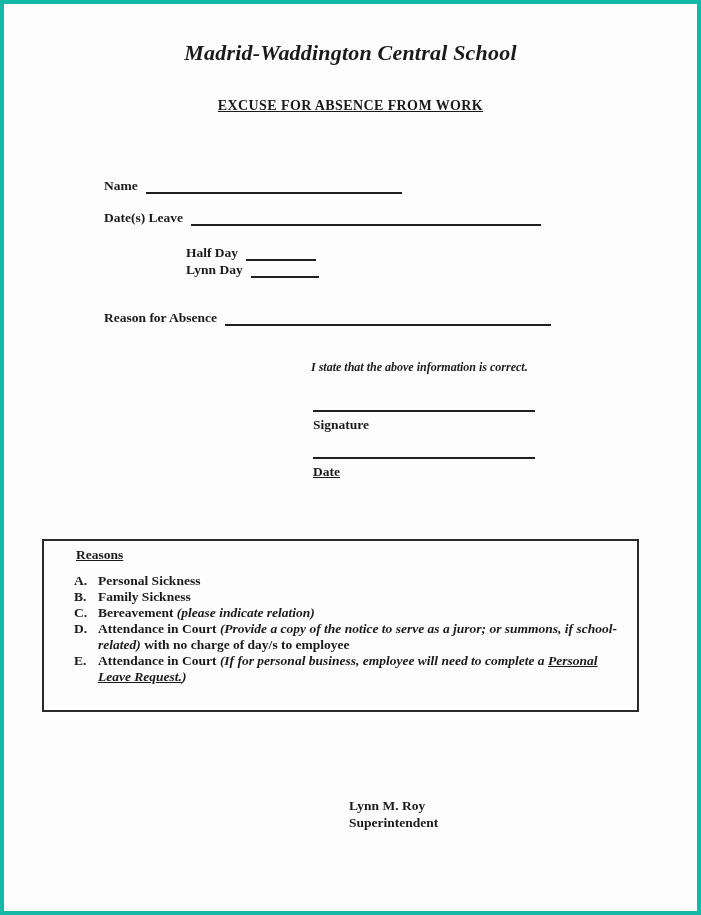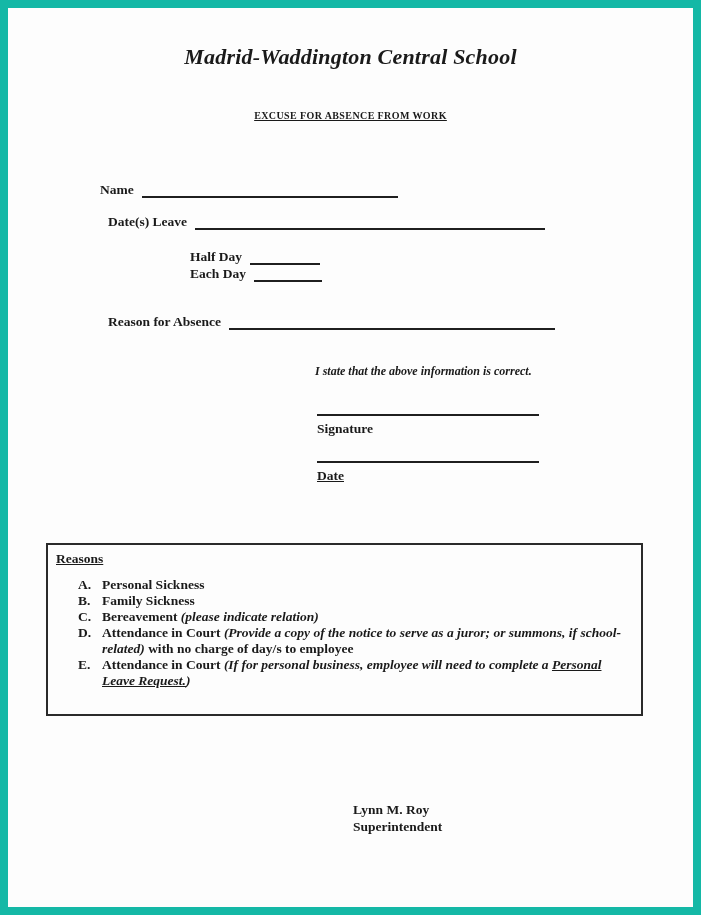--- a/index.html
+++ b/index.html
@@ -4,59 +4,58 @@
 <style>
   html, body { margin: 0; padding: 0; background: #e8e8e8; }
   * { box-sizing: border-box; }
 
   .page {
     position: relative;
     width: 701px;
     height: 915px;
     margin: 0 auto;
     background: #fdfdfd;
-    border: 8px solid #14b8a6;
+    border: 4px solid #14b8a6;
     font-family: "Liberation Serif", "DejaVu Serif", serif;
     color: #1a1a1a;
     font-weight: 700;
     overflow: hidden;
   }
 
   .abs { position: absolute; }
 
   .doc-title {
     top: 36px; left: 0; right: 0;
     text-align: center;
     font-size: 22px;
     font-style: italic;
     font-weight: 700;
     letter-spacing: 0.2px;
   }
 
   .doc-subtitle {
     top: 94px; left: 0; right: 0;
     text-align: center;
-    font-size: 10px;
+    font-size: 14px;
     font-weight: 700;
     text-decoration: underline;
     letter-spacing: 0.4px;
-    margin-top: 8px;
   }
 
   .row { display: flex; align-items: flex-end; font-size: 13.5px; line-height: 16px; }
   .lbl { white-space: nowrap; }
 
   .blank {
     display: inline-block;
     border-bottom: 2px solid #1f1f1f;
     height: 15px;
     margin-left: 8px;
   }
 
-  .name-row   { top: 174px; left: 92px; align-items: center; }
+  .name-row   { top: 174px; left: 100px; align-items: center; }
   .blank-name { width: 256px; }
 
   .dates-row   { top: 206px; left: 100px; }
   .blank-dates { width: 350px; }
 
   .halfday-row  { top: 241px; left: 182px; }
   .blank-half   { width: 70px; }
   .fullday-row  { top: 258px; left: 182px; }
   .blank-full   { width: 68px; }
 
@@ -84,20 +83,21 @@
   .reasons-box {
     top: 535px; left: 38px;
     width: 597px; height: 173px;
     border: 2px solid #2a2a2a;
     padding: 6px 8px;
   }
   .reasons-heading {
     font-size: 13.5px;
     text-decoration: underline;
     margin-bottom: 10px;
+    margin-left: 24px;
   }
   .reasons-list { margin-left: 22px; font-size: 13.5px; line-height: 16px; }
   .reason-item { display: flex; }
   .reason-letter { width: 24px; flex: 0 0 24px; }
   .reason-text { width: 522px; }
   .it  { font-style: italic; }
   .itu { font-style: italic; text-decoration: underline; }
 
   .footer-notice {
     top: 735px; left: 98px;
@@ -128,21 +128,21 @@
     <span class="blank blank-dates"></span>
   </div>
 
   <div class="abs row halfday-row">
     <span class="lbl">Half Day</span>
     <span class="blank blank-half"></span>
   </div>
 
 
   <div class="abs row fullday-row">
-    <span class="lbl">Each Day</span>
+    <span class="lbl">Lynn Day</span>
     <span class="blank blank-full"></span>
   </div>
 
   <div class="abs row reason-row">
     <span class="lbl">Reason for Absence</span>
     <span class="blank blank-reason"></span>
   </div>
 
   <div class="abs statement">I state that the above information is correct.</div>
 

